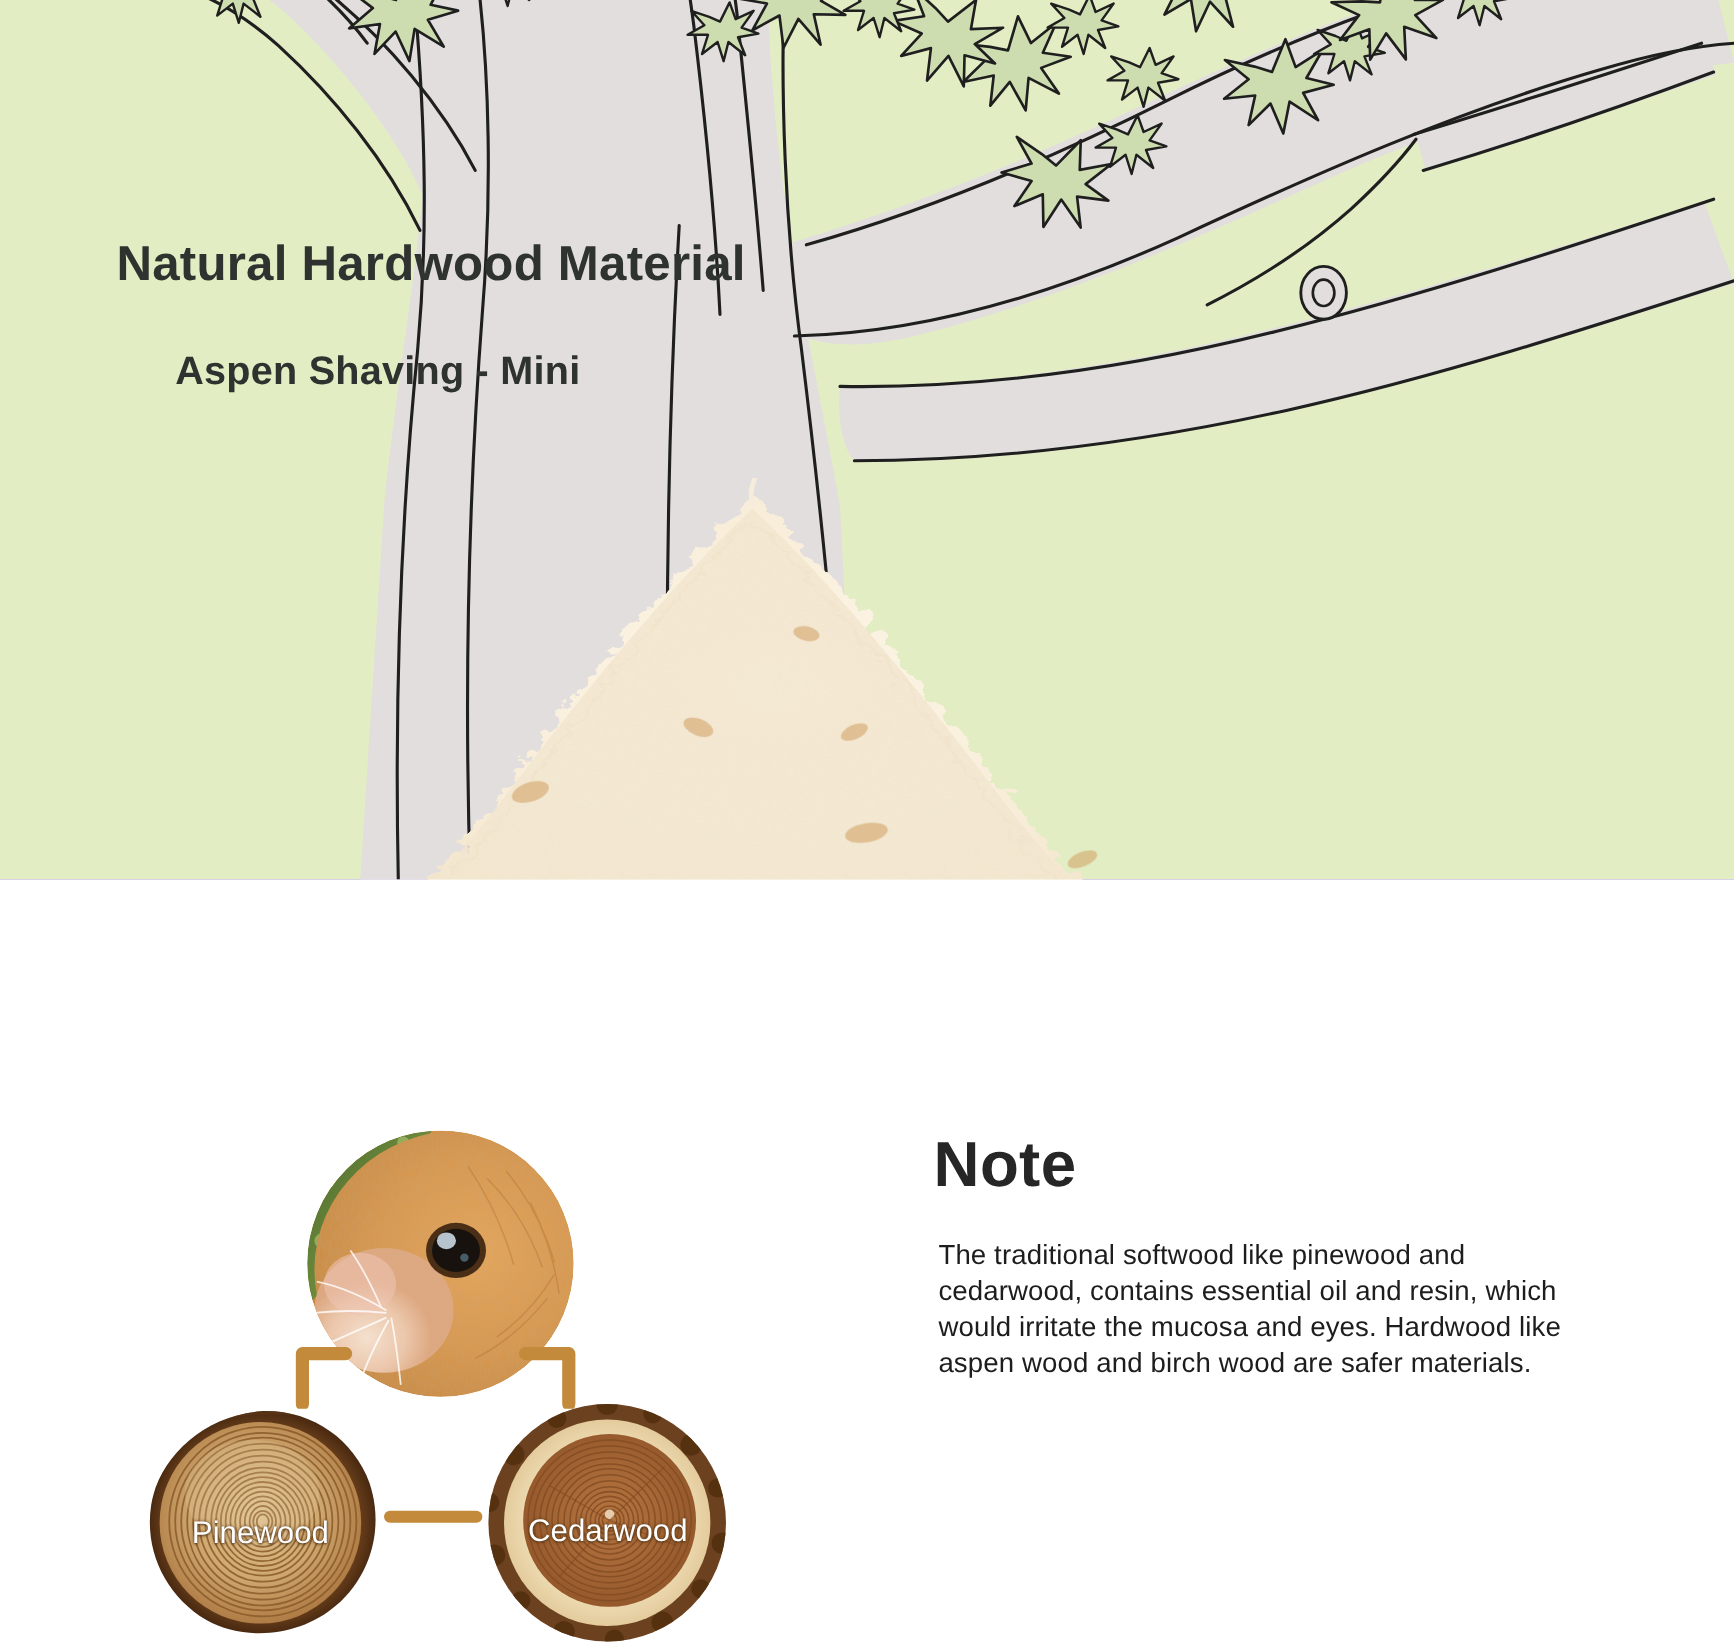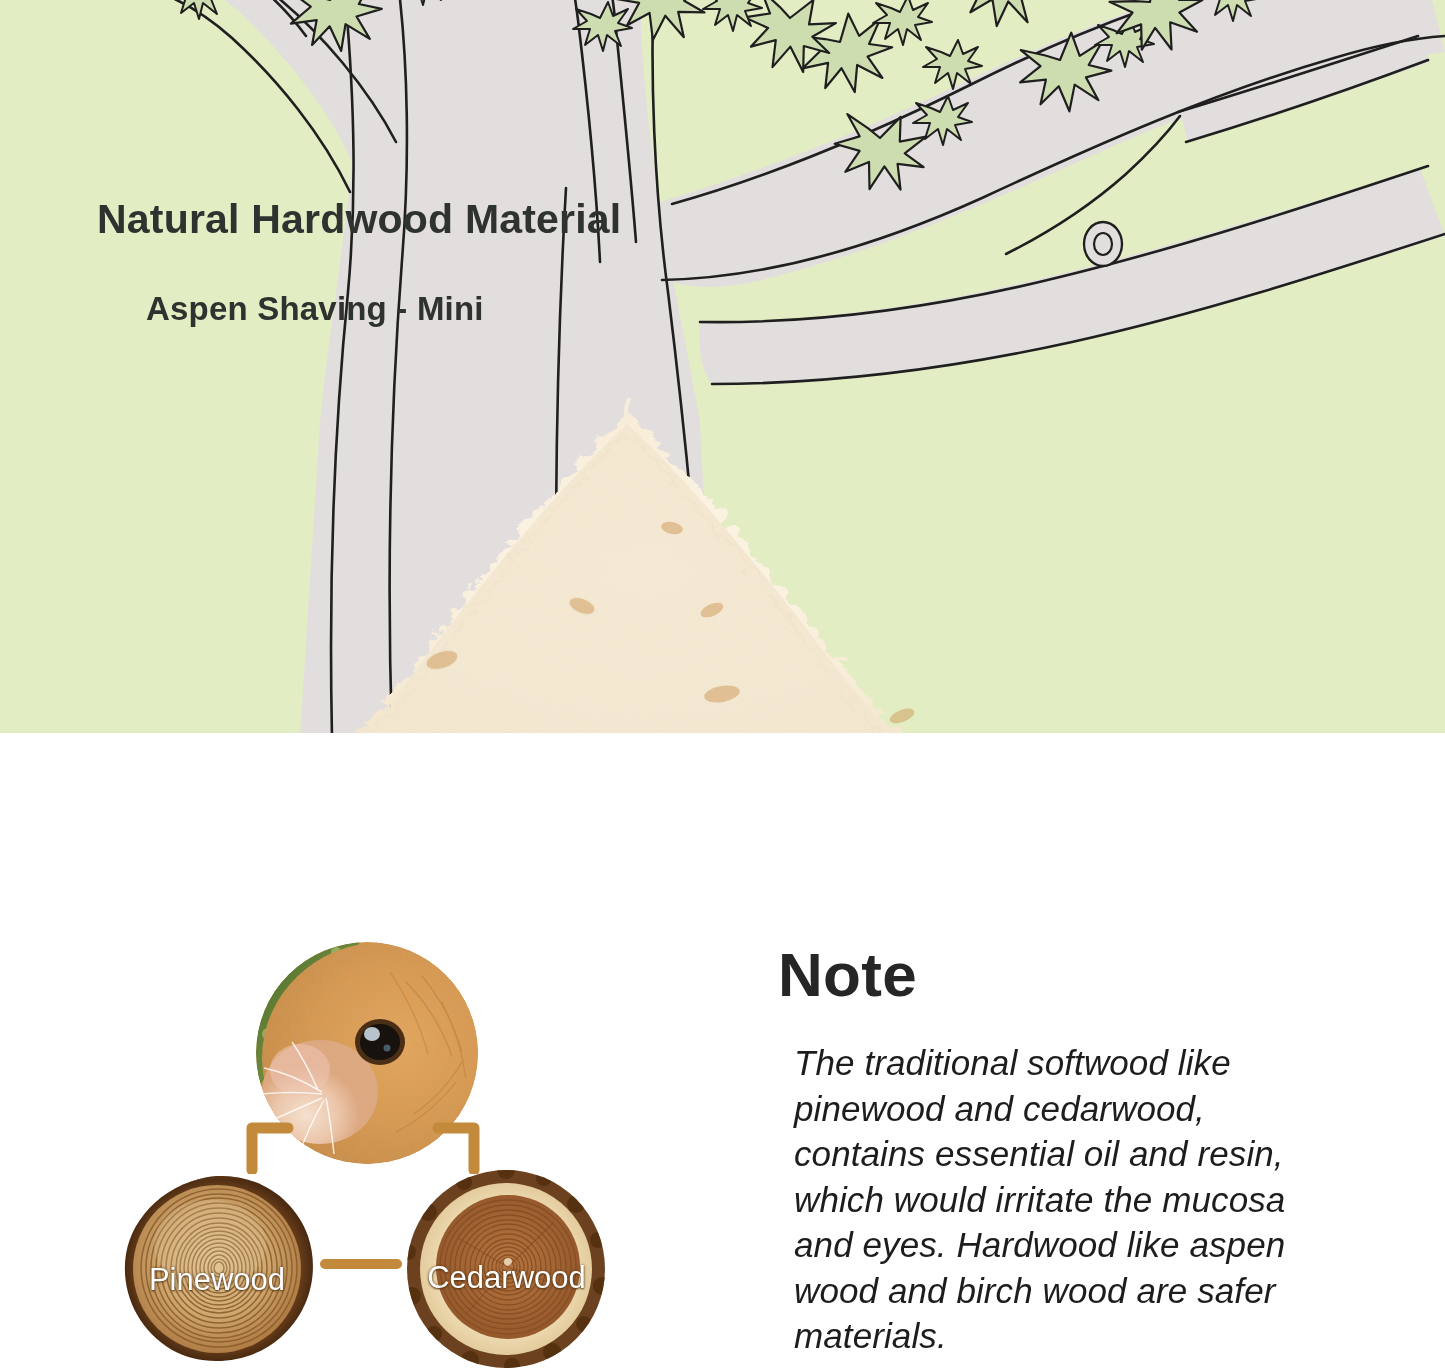--- a/index.html
+++ b/index.html
@@ -49,43 +49,43 @@
   }
   .hamster svg{display:block;width:222px;height:222px;}
 
   
   .pinewood{position:absolute;left:118px;top:1172px;width:198px;height:196px;}
   .cedarwood{position:absolute;left:404px;top:1168px;width:205px;height:202px;}
   .pinewood svg,.cedarwood svg{display:block;width:100%;height:100%;}
 
   .wood-label{
     position:absolute;left:0;width:100%;text-align:center;
-    font-size:31px;color:#ffffff;font-weight:400;
+    font-size:26px;color:#ffffff;font-weight:400;
     text-shadow:0 0 3px rgba(90,60,25,.85),0 1px 2px rgba(80,50,20,.9);
     pointer-events:none;
   }
   .pinewood .wood-label{top:90px;}
   .cedarwood .wood-label{top:92px;text-align:center;}
 
   
   .conn{position:absolute;}
   .conn svg{display:block;}
   .conn-left{left:246px;top:1118px;width:52px;height:56px;}
   .conn-right{left:428px;top:1118px;width:52px;height:56px;}
   .conn-mid{left:318px;top:1256px;width:86px;height:16px;}
 
   
   .note-col{position:absolute;left:778px;top:944px;width:540px;}
   .note-title{
-    font-size:62px;font-weight:700;color:#262626;line-height:1;
+    font-size:53px;font-weight:700;color:#262626;line-height:1;
     margin:0 0 34px 0;letter-spacing:.3px;
   }
   .note-body{
-    font-size:35px;line-height:1.30;color:#1d1d1d;font-weight:400;
-    margin:16px;white-space:pre-line;letter-spacing:.1px;font-style:italic;
+    font-size:23px;line-height:1.30;color:#1d1d1d;font-weight:400;
+    margin:4px;white-space:pre-line;letter-spacing:.1px;
   }
 </style>
 </head>
 <body>
 
 <div class="page">
 
   <div class="green-panel"></div>
 
   <div class="tree-layer">

